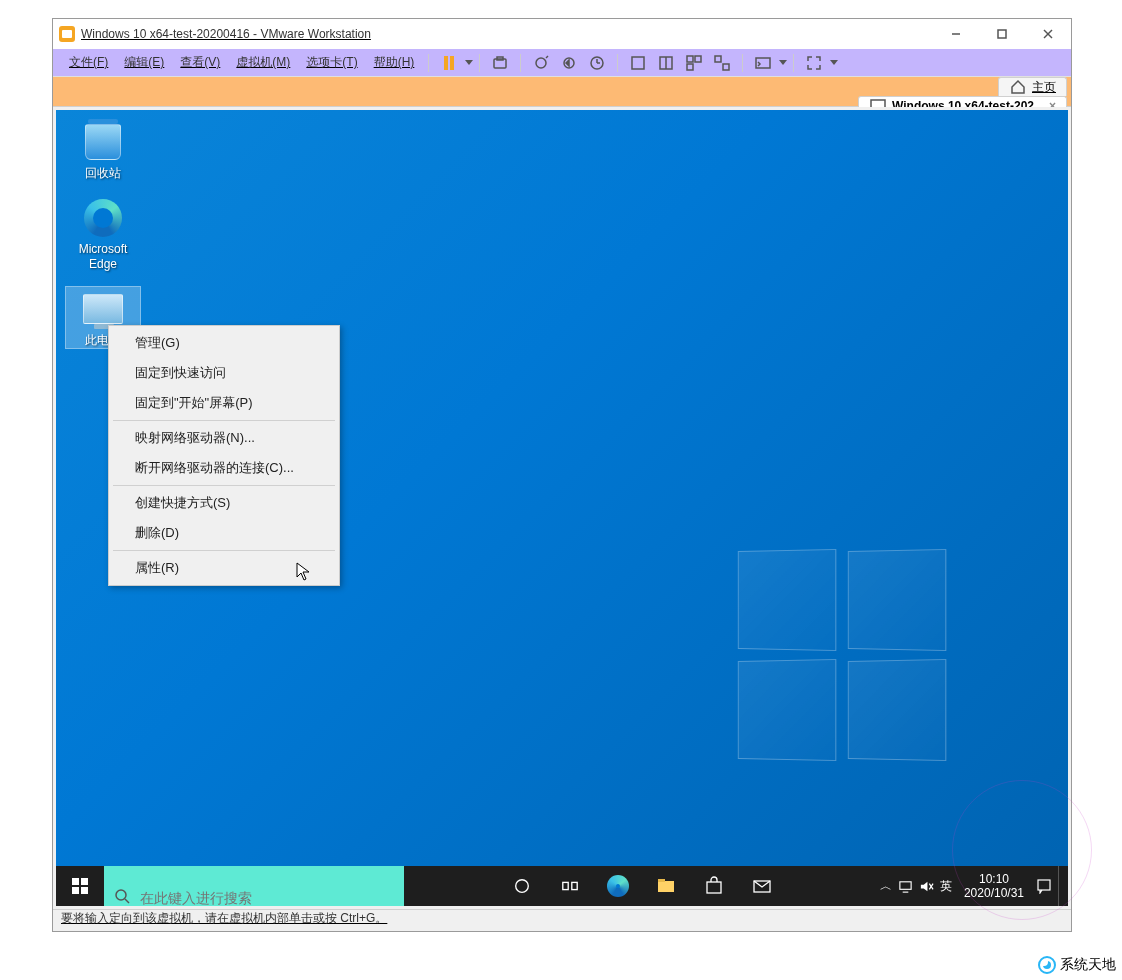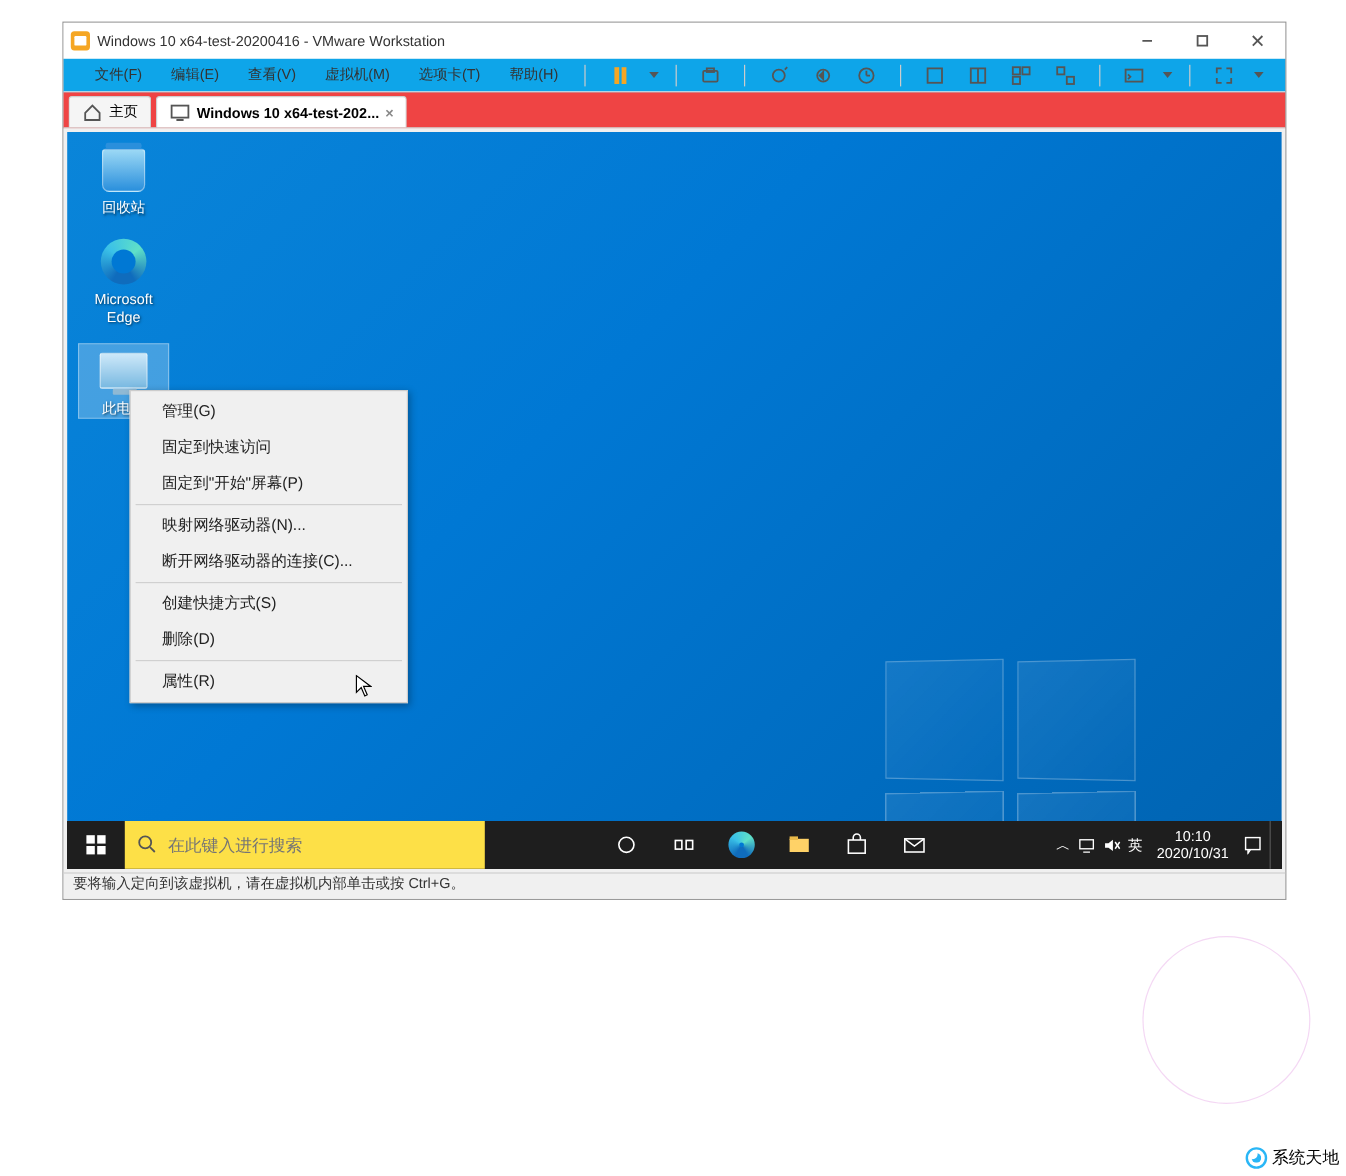--- a/index.html
+++ b/index.html
@@ -1,31 +1,31 @@
 <!DOCTYPE html>
 <html><head>
 <meta charset="utf-8">
 <style>
   * { box-sizing: border-box; margin: 0; padding: 0; }
   body { font-family: "Microsoft YaHei", "Segoe UI", Tahoma, sans-serif; font-size: 12px; background: #fff; width: 1122px; height: 980px; overflow: hidden; position: relative; }
-  .window { position: absolute; left: 52px; top: 18px; width: 1020px; height: 732px; border: 1px solid #9a9a9a; background: #f0f0f0; display: flex; flex-direction: column; }
+  .window { position: absolute; left: 52px; top: 18px; width: 1020px; height: 914px; border: 1px solid #9a9a9a; background: #f0f0f0; display: flex; flex-direction: column; text-decoration: underline; }
   .titlebar { height: 30px; background: #fff; display: flex; align-items: center; padding-left: 6px; }
   .title-icon { width: 16px; height: 16px; background: #f5a623; border-radius: 3px; margin-right: 6px; display: inline-flex; align-items: center; justify-content: center; }
   .title-icon::after { content: ''; width: 10px; height: 8px; background: #fff; border-radius: 1px; }
   .title-text { flex: 1; font-size: 12px; color: #333; }
   .window-controls { display: flex; }
   .window-controls div { width: 46px; height: 30px; display: flex; align-items: center; justify-content: center; font-size: 14px; color: #333; cursor: pointer; }
-  .menubar { height: 28px; background: #0ea5e9; display: flex; align-items: center; padding: 0 18px; border-bottom: 1px solid #e0e0e0; justify-content: space-between; }
+  .menubar { height: 28px; background: #c4b5fd; display: flex; align-items: center; padding: 0 8px; border-bottom: 1px solid #e0e0e0; }
   .menubar .menu-item { padding: 4px 8px; cursor: pointer; font-size: 12px; color: #333; }
   .toolbar-sep { width: 1px; height: 18px; background: #ccc; margin: 0 6px; }
   .toolbar-btn { width: 24px; height: 24px; display: flex; align-items: center; justify-content: center; cursor: pointer; margin: 0 2px; }
   .pause-icon { display: flex; gap: 2px; }
   .pause-icon span { width: 4px; height: 14px; background: #f5a623; }
   .tri { width: 0; height: 0; border-left: 4px solid transparent; border-right: 4px solid transparent; border-top: 5px solid #555; margin-left:2px;}
-  .tabbar { height: 30px; background: #ef4444; display: flex; align-items: flex-end; padding-left: 4px; border-bottom: 1px solid #d0d0d0; }
+  .tabbar { height: 30px; background: #fdba74; display: flex; align-items: flex-end; padding-left: 4px; border-bottom: 1px solid #d0d0d0; flex-direction: column; }
   .tab { height: 26px; background: #f5f5f5; border: 1px solid #d0d0d0; border-bottom: none; border-radius: 3px 3px 0 0; display: flex; align-items: center; padding: 0 10px; margin-right: 4px; cursor: pointer; font-size: 12px; gap: 5px; }
   .tab.active { background: #fff; font-weight: bold; }
   .vm-viewport { flex: 1; background: #f0f0f0; padding: 3px; overflow: hidden; }
   .guest-desktop { width: 100%; height: 100%; background: linear-gradient(135deg, #0a85d9 0%, #0078d4 40%, #0063b1 100%); position: relative; overflow: hidden; }
   .win-logo { position: absolute; left: 680px; top: 440px; width: 220px; height: 220px; opacity: 0.4; }
   .win-logo .q { position: absolute; width: 100px; height: 100px; border: 1px solid rgba(255,255,255,0.7); background: linear-gradient(135deg, rgba(255,255,255,0.2), rgba(255,255,255,0.05)); transform: perspective(400px) rotateY(-10deg); }
   .win-logo .q1 { left: 0; top: 0; }
   .win-logo .q2 { left: 110px; top: 0; }
   .win-logo .q3 { left: 0; top: 110px; }
   .win-logo .q4 { left: 110px; top: 110px; }
@@ -43,21 +43,21 @@
   .context-menu { position: absolute; left: 52px; top: 215px; width: 232px; background: #f0f0f0; border: 1px solid #ccc; box-shadow: 2px 2px 6px rgba(0,0,0,0.3); padding: 2px; }
   .context-menu .item { padding: 6px 24px; font-size: 13px; color: #222; cursor: pointer; }
   .context-menu .item.bold { font-weight: bold; }
   .context-menu .sep { height: 1px; background: #d0d0d0; margin: 2px 2px; }
   .cursor-arrow { position:absolute; left:240px; top:452px; width:14px; height:20px; }
   .cursor-arrow svg { width:100%; height:100%; }
   .taskbar { position: absolute; left: 0; right: 0; bottom: 0; height: 40px; background: #1e1e1e; display: flex; align-items: center; }
   .tb-start { width: 48px; height: 40px; display: flex; align-items: center; justify-content: center; cursor: pointer; }
   .win-start { width: 16px; height: 16px; display: grid; grid-template: 1fr 1fr / 1fr 1fr; gap: 2px; }
   .win-start span { background: #fff; }
-  .tb-search { flex: 0 0 300px; height: 40px; background: #fde047; display: flex; align-items: center; padding: 0 10px; gap: 8px; }
+  .tb-search { flex: 0 0 300px; height: 40px; background: #5eead4; display: flex; align-items: flex-end; padding: 0 10px; gap: 8px; }
   .tb-search input { border: none; outline: none; font-size: 14px; flex: 1; color: #555; background: transparent; }
   .tb-center { flex: 1; display: flex; align-items: center; justify-content: center; gap: 4px; }
   .tb-btn { width: 44px; height: 40px; display: flex; align-items: center; justify-content: center; cursor: pointer; }
   .tray { display: flex; align-items: center; gap: 6px; padding-right: 4px; color: #fff; font-size: 12px; }
   .tray-clock { text-align: center; line-height: 1.2; padding: 0 6px; }
   .statusbar { height: 22px; background: #f0f0f0; border-top: 1px solid #d0d0d0; display: flex; align-items: flex-start; padding: 0 8px; font-size: 12px; color: #333; }
   
   .wm-circle { position:absolute; right:30px; bottom:60px; width:140px; height:140px; border-radius:50%; border:1px solid rgba(200,60,200,0.2); }
   .badge-xitong { position:absolute; right:0; bottom:4px; display:flex; align-items:center; gap:4px; font-size:14px; color:#000000; background:rgba(255,255,255,0.6); padding:2px 6px; }
   .badge-xitong .logo { width:18px; height:18px; border-radius:50%; border:2px solid #29b6f6; position:relative; }

